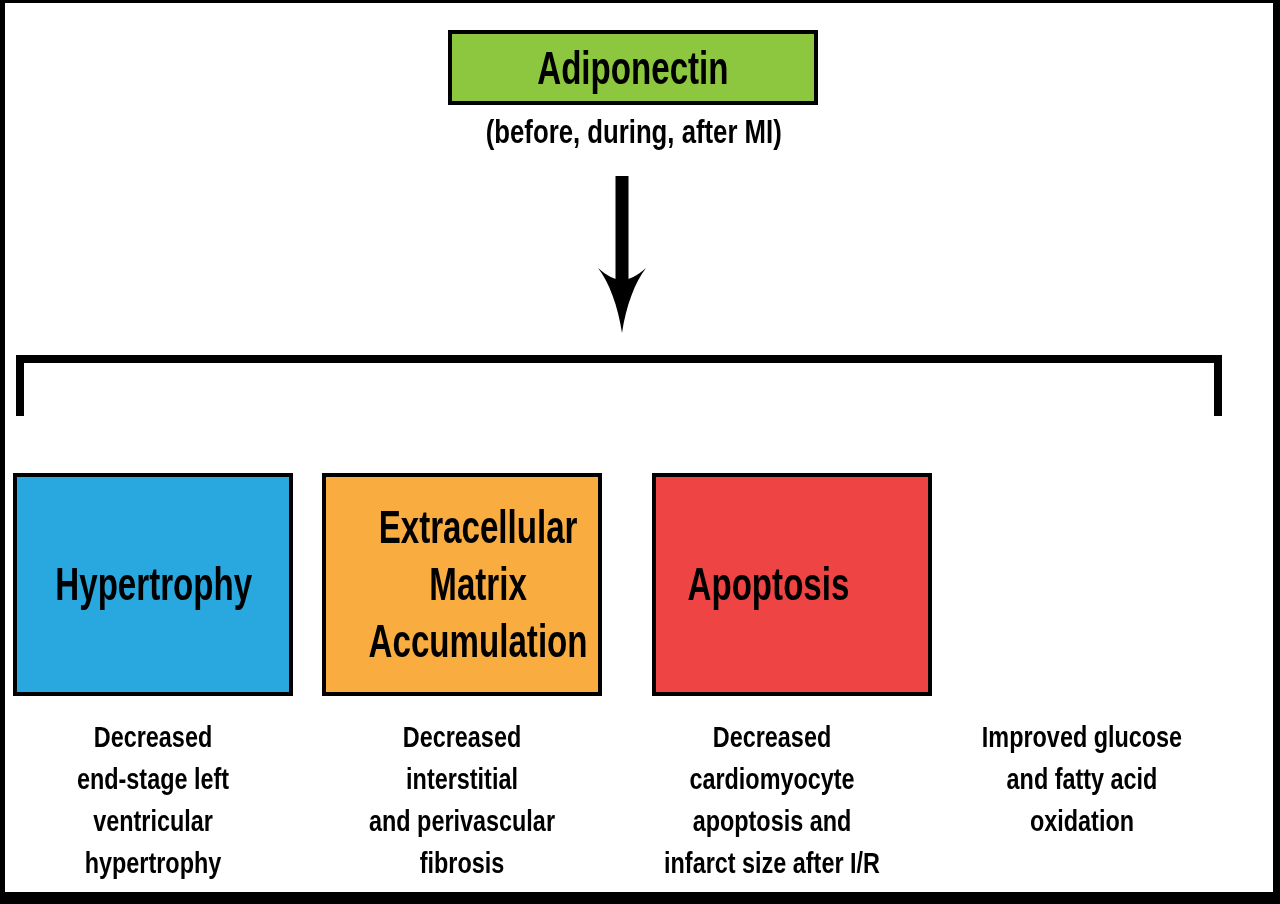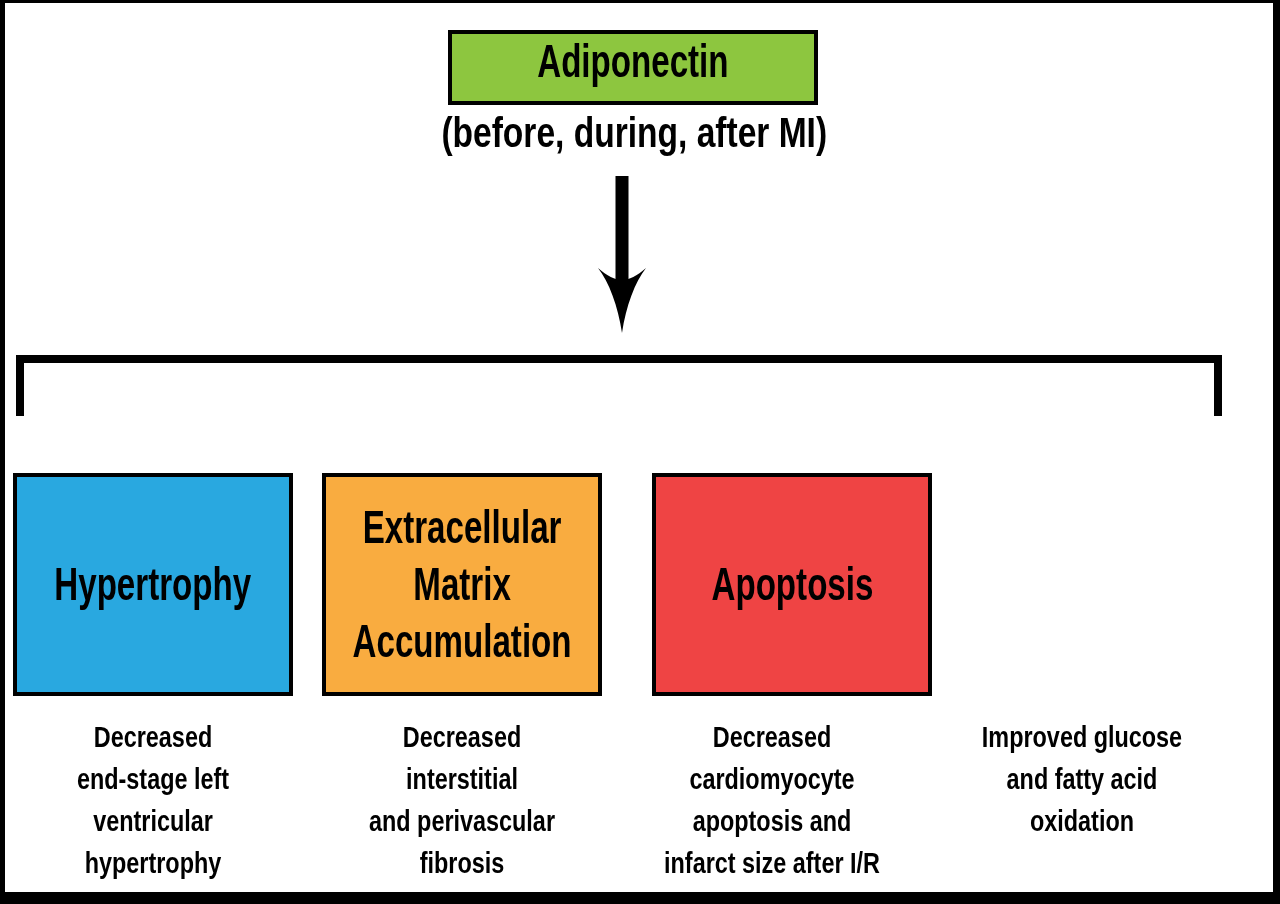--- a/index.html
+++ b/index.html
@@ -21,35 +21,35 @@
     border-width: 3px 7px 12px 5px;
     pointer-events: none;
   }
   .source-box {
     position: absolute;
     left: 448px; top: 30px;
     width: 370px; height: 75px;
     box-sizing: border-box;
     border: 4px solid #000000;
     display: flex;
-    align-items: flex-start;
+    align-items: center;
     justify-content: center;
   }
   .source-box .t {
     font-size: 46px;
     transform: scaleX(0.72);
     transform-origin: center;
     white-space: nowrap;
   }
   .timing {
     position: absolute;
     left: 0; top: 112px;
     width: 1268px;
     text-align: center;
-    font-size: 43px;
+    font-size: 33px;
     line-height: 40px;
   }
   .timing .t {
     display: inline-block;
     transform: scaleX(0.78);
     transform-origin: center;
     white-space: nowrap;
   }
   .arrow-svg {
     position: absolute;
@@ -66,21 +66,21 @@
     border-width: 8px 8px 0 8px;
   }
   .outcome-box {
     position: absolute;
     top: 473px;
     width: 280px; height: 223px;
     box-sizing: border-box;
     border: 4px solid #000000;
     display: flex;
     align-items: center;
-    justify-content: center;
+    justify-content: flex-start;
     text-align: center;
   }
   .outcome-box .t {
     font-size: 46px;
     line-height: 57px;
     white-space: pre-line;
     transform: scaleX(0.72);
     transform-origin: center;
   }
   .desc {

